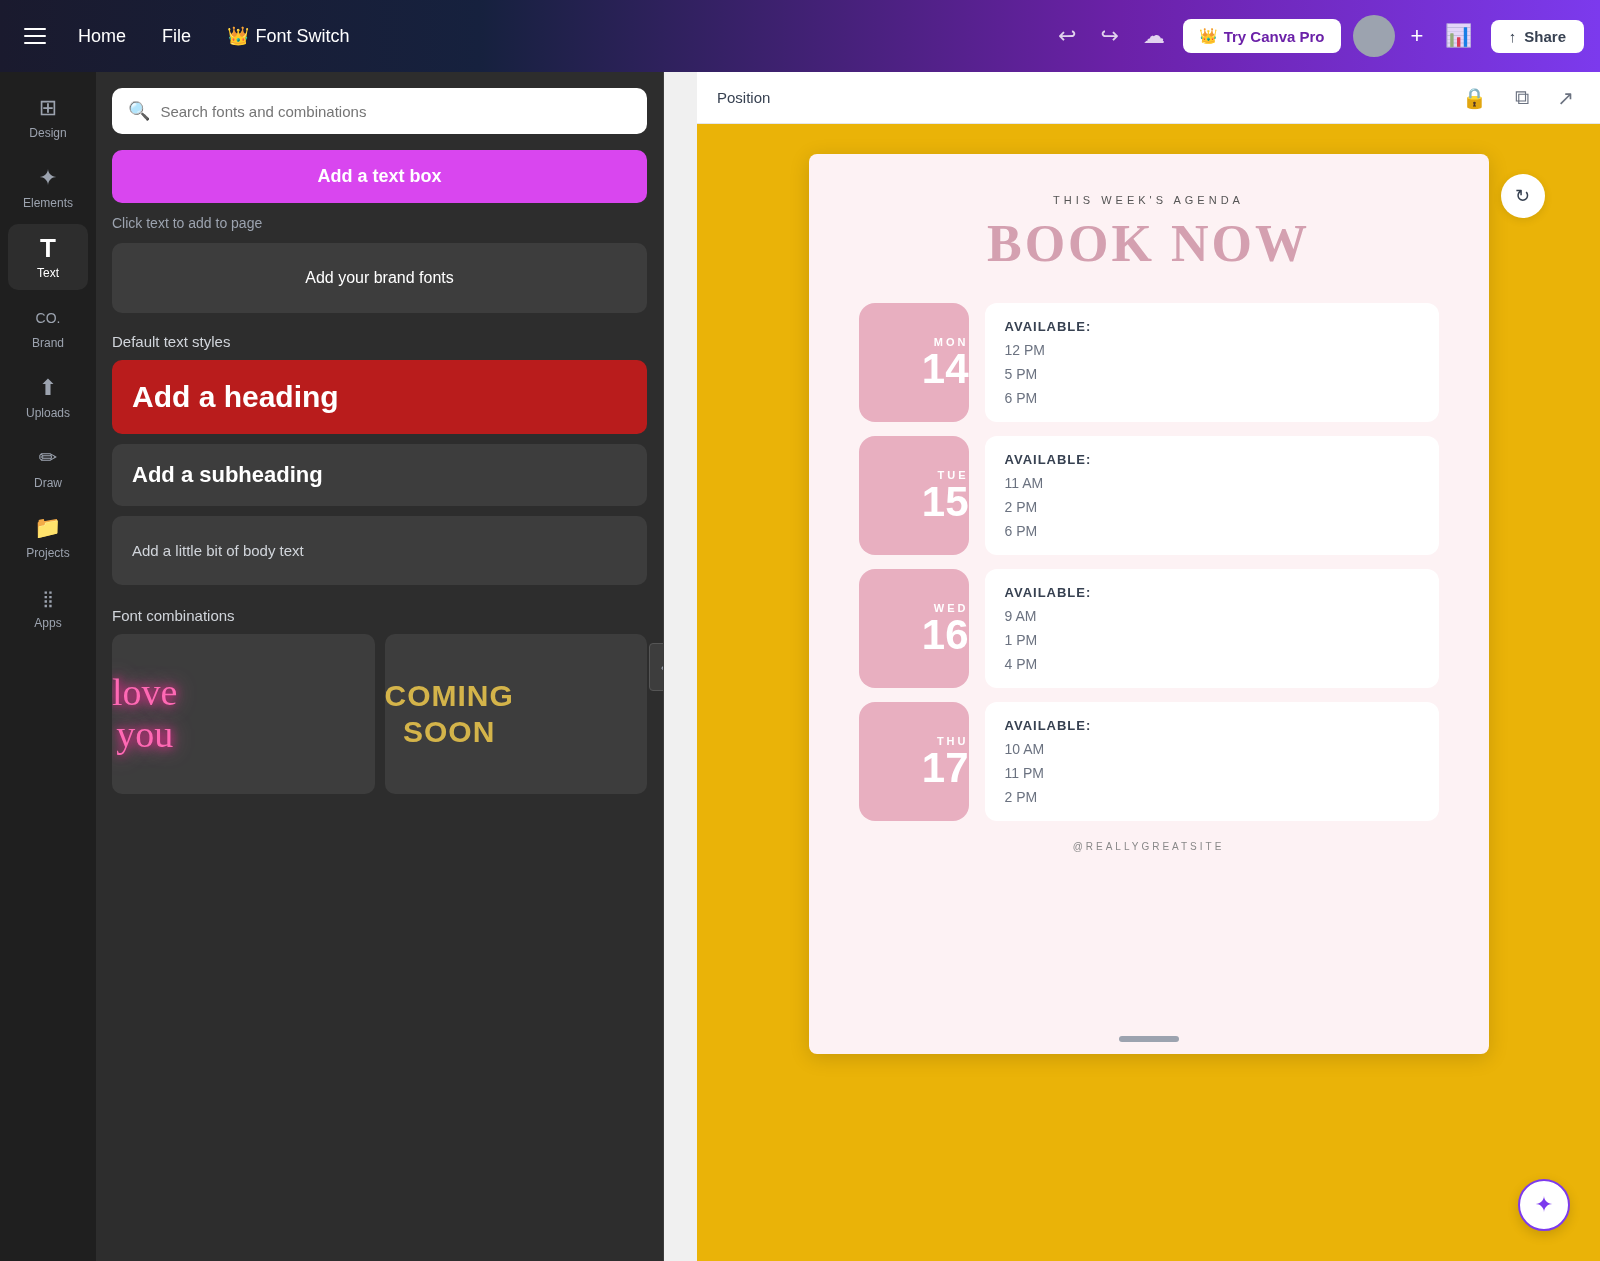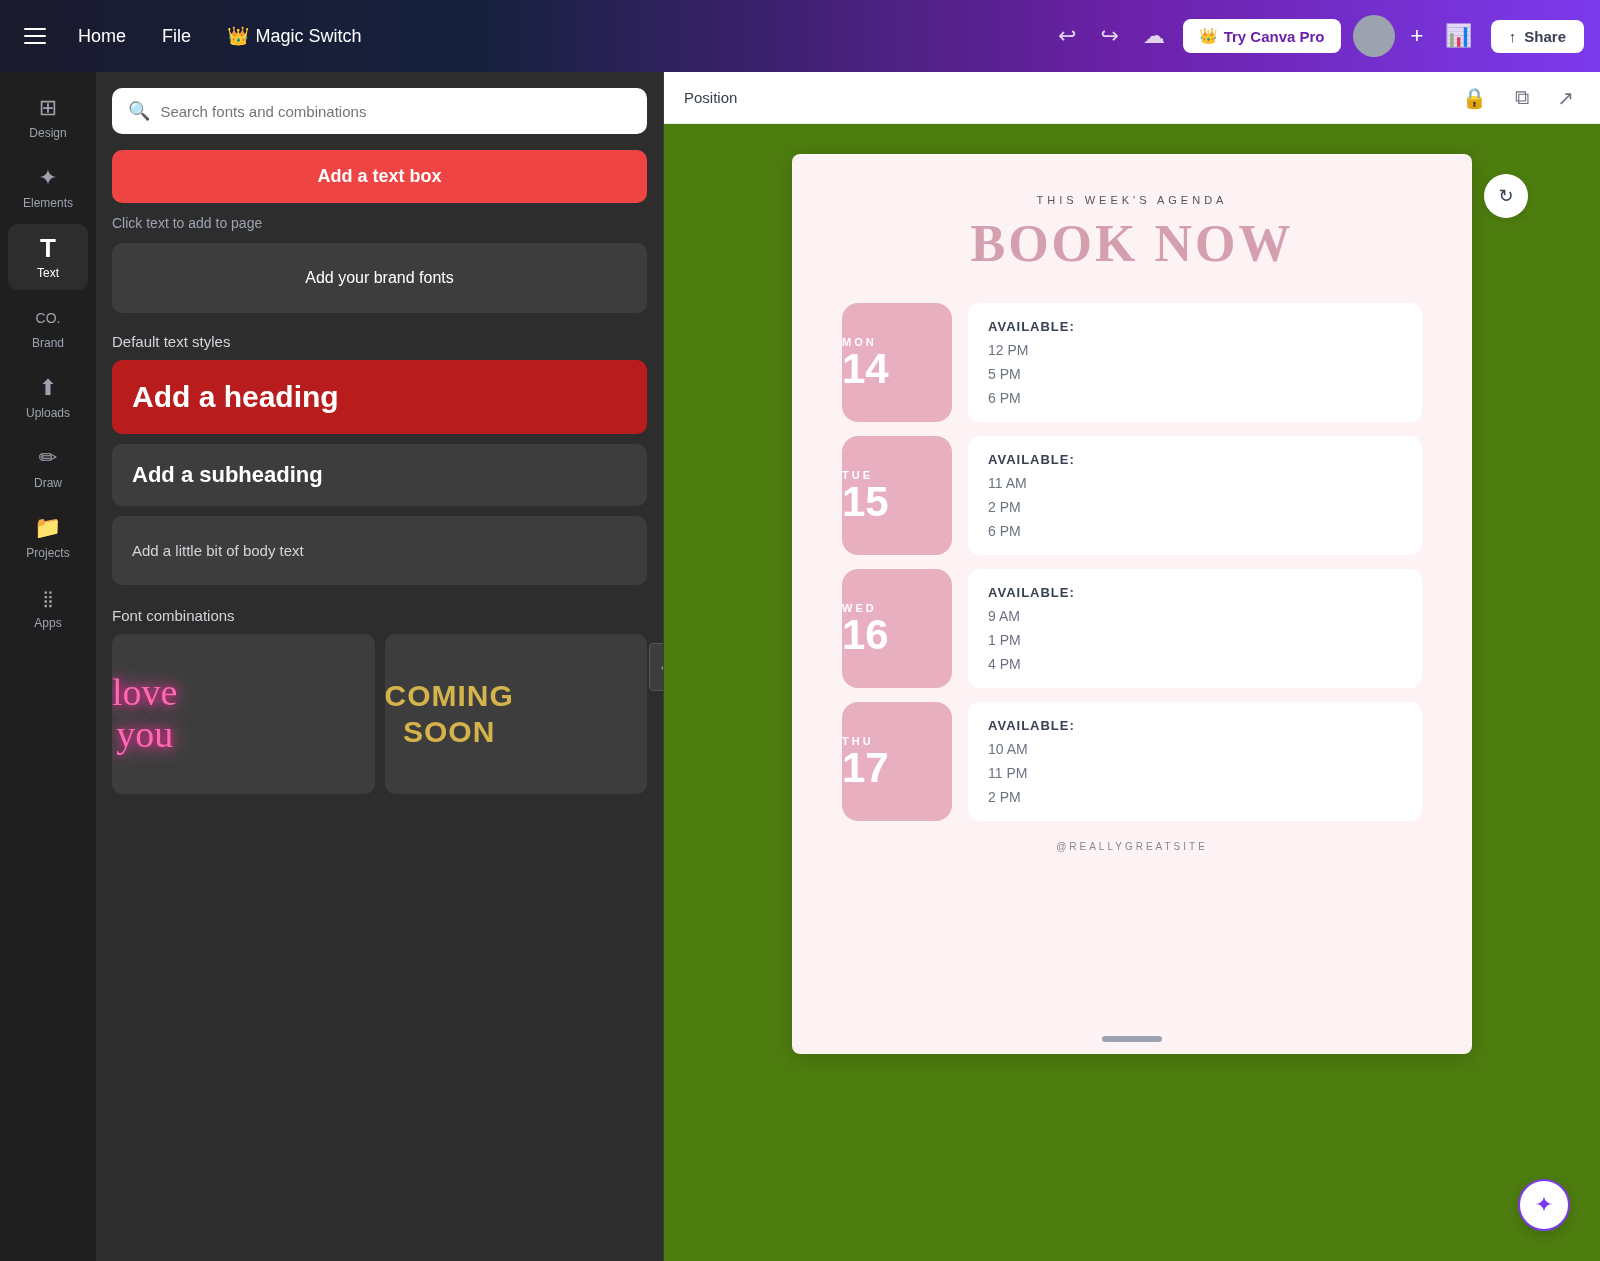--- a/index.html
+++ b/index.html
@@ -53,21 +53,21 @@
 
     .search-wrap { padding: 16px; }
     .search-box {
       display: flex; align-items: center; gap: 10px;
       background: white; border-radius: 10px; padding: 12px 16px;
       font-size: 15px; color: #6b7280;
     }
     .search-box input { border: none; outline: none; font-size: 15px; color: #374151; width: 100%; background: transparent; }
 
     .add-textbox-btn {
-      margin: 0 16px 12px; padding: 16px; background: #ef4444;
+      margin: 0 16px 12px; padding: 16px; background: #d946ef;
       border: none; border-radius: 10px; color: white; font-size: 18px; font-weight: 600;
       cursor: pointer; text-align: center;
     }
     .click-hint { color: #9ca3af; font-size: 14px; padding: 0 16px 12px; font-weight: 500; }
 
     .brand-fonts-btn {
       margin: 0 16px 16px; padding: 26px; background: #3d3d3d;
       border: none; border-radius: 10px; color: white; font-size: 16px; font-weight: 500;
       cursor: pointer; text-align: center; display: block; width: calc(100% - 32px);
     }
@@ -111,21 +111,21 @@
 
     
     .hide-panel-btn {
       position: absolute; right: -14px; top: 50%; transform: translateY(-50%);
       width: 28px; height: 48px; background: #3d3d3d; border: 1px solid #555;
       border-radius: 4px; cursor: pointer; display: flex; align-items: center; justify-content: center;
       z-index: 5; color: #9ca3af; font-size: 14px;
     }
 
     
-    .canvas-area { flex: 1; background: #4d7c0f; display: flex; flex-direction: column; overflow: hidden; }
+    .canvas-area { flex: 1; background: #eab308; display: flex; flex-direction: column; overflow: hidden; margin-left: 33px; }
 
     .position-bar {
       height: 52px; background: white; border-bottom: 1px solid #e5e7eb;
       display: flex; align-items: center; padding: 0 20px; gap: 16px;
     }
     .position-label { font-size: 15px; color: #374151; font-weight: 500; }
     .position-spacer { flex: 1; }
     .position-icon-btn { background: none; border: none; cursor: pointer; color: #6b7280; font-size: 20px; padding: 6px; }
 
     .canvas-scroll { flex: 1; overflow: auto; display: flex; align-items: flex-start; justify-content: center; padding: 30px; }
@@ -149,21 +149,21 @@
     }
 
     .schedule-list { width: 100%; display: flex; flex-direction: column; gap: 14px; }
 
     .schedule-row {
       display: flex; gap: 16px; align-items: stretch;
     }
     .day-card {
       width: 110px; min-height: 110px; background: #e8afc0;
       border-radius: 16px; display: flex; flex-direction: column;
-      align-items: flex-start; justify-content: center; flex-shrink: 0;
+      align-items: flex-end; justify-content: center; flex-shrink: 0;
     }
     .day-name { font-size: 11px; color: white; letter-spacing: 3px; text-transform: uppercase; font-weight: 600; }
     .day-num { font-size: 42px; color: white; font-weight: 700; line-height: 1; }
 
     .times-card {
       flex: 1; background: white; border-radius: 12px; padding: 16px 20px;
       display: flex; flex-direction: column; justify-content: center; gap: 8px;
     }
     .available-label { font-size: 13px; font-weight: 700; color: #374151; letter-spacing: 1px; text-transform: uppercase; }
     .time-slot { font-size: 14px; color: #6b7280; }
@@ -197,21 +197,21 @@
 <nav class="topnav">
   <div class="topnav-hamburger">
     <span></span>
       <span></span>
       <span></span>
   </div>
   <span class="topnav-home">Home</span>
   <span class="topnav-file">File</span>
   <div class="topnav-magic">
     <span class="crown topnav-crown">👑</span>
-    <span>Magic Switch</span>
+    <span>Font Switch</span>
   </div>
   <div class="topnav-spacer"></div>
   <button class="topnav-undo">↩</button>
   <button class="topnav-redo">↪</button>
   <button class="topnav-cloud">☁</button>
   <button class="topnav-try-pro">
     <span>👑</span>
     <span>Try Canva Pro</span>
   </button>
   <div class="topnav-avatar"></div>

